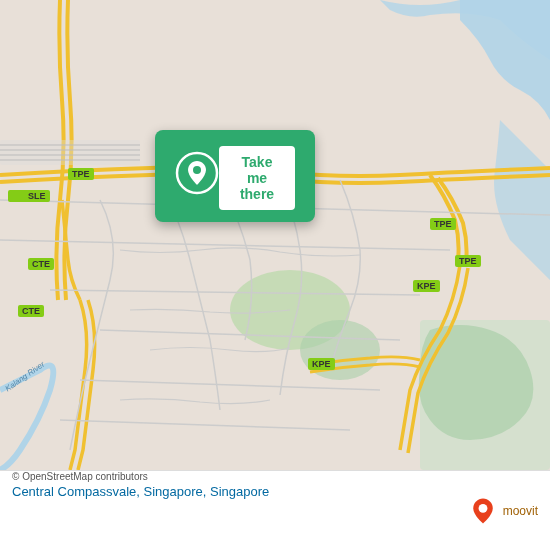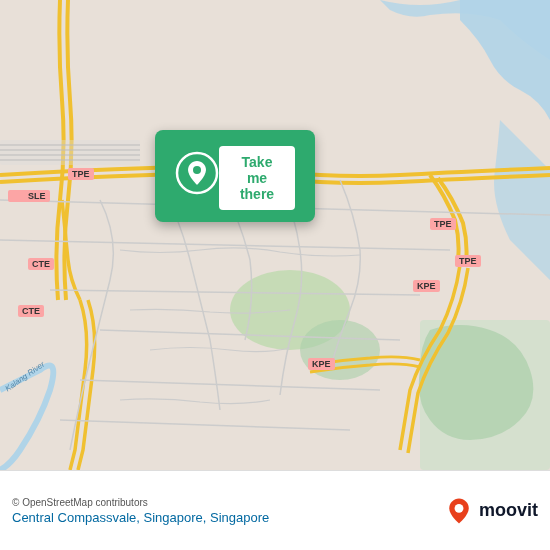--- a/index.html
+++ b/index.html
@@ -69,21 +69,20 @@
     }
 
     #bottom-bar {
       position: absolute;
       bottom: 0;
       width: 550px;
       height: 80px;
       background: white;
       border-top: 1px solid #ddd;
       display: flex;
-      align-items: center;
       padding: 0 12px;
       justify-content: space-between;
     }
 
     #bottom-left {
       display: flex;
       flex-direction: column;
       gap: 2px;
     }
 
@@ -103,30 +102,30 @@
       align-items: center;
       gap: 4px;
     }
 
     #moovit-icon {
       width: 32px;
       height: 32px;
     }
 
     #moovit-text {
-      font-size: 18px;
-      font-weight: bold;
-      color: #0f172a;
+      font-size: 12px;
+      font-weight: normal;
+      color: #a16207;
       font-family: Arial, sans-serif;
     }
 
     
     .road-label {
       position: absolute;
-      background: #fca5a5;
+      background: #84cc16;
       color: #333;
       font-size: 9px;
       font-weight: bold;
       padding: 1px 4px;
       border-radius: 2px;
     }
 
     .map-label-text {
       position: absolute;
       color: #666;

